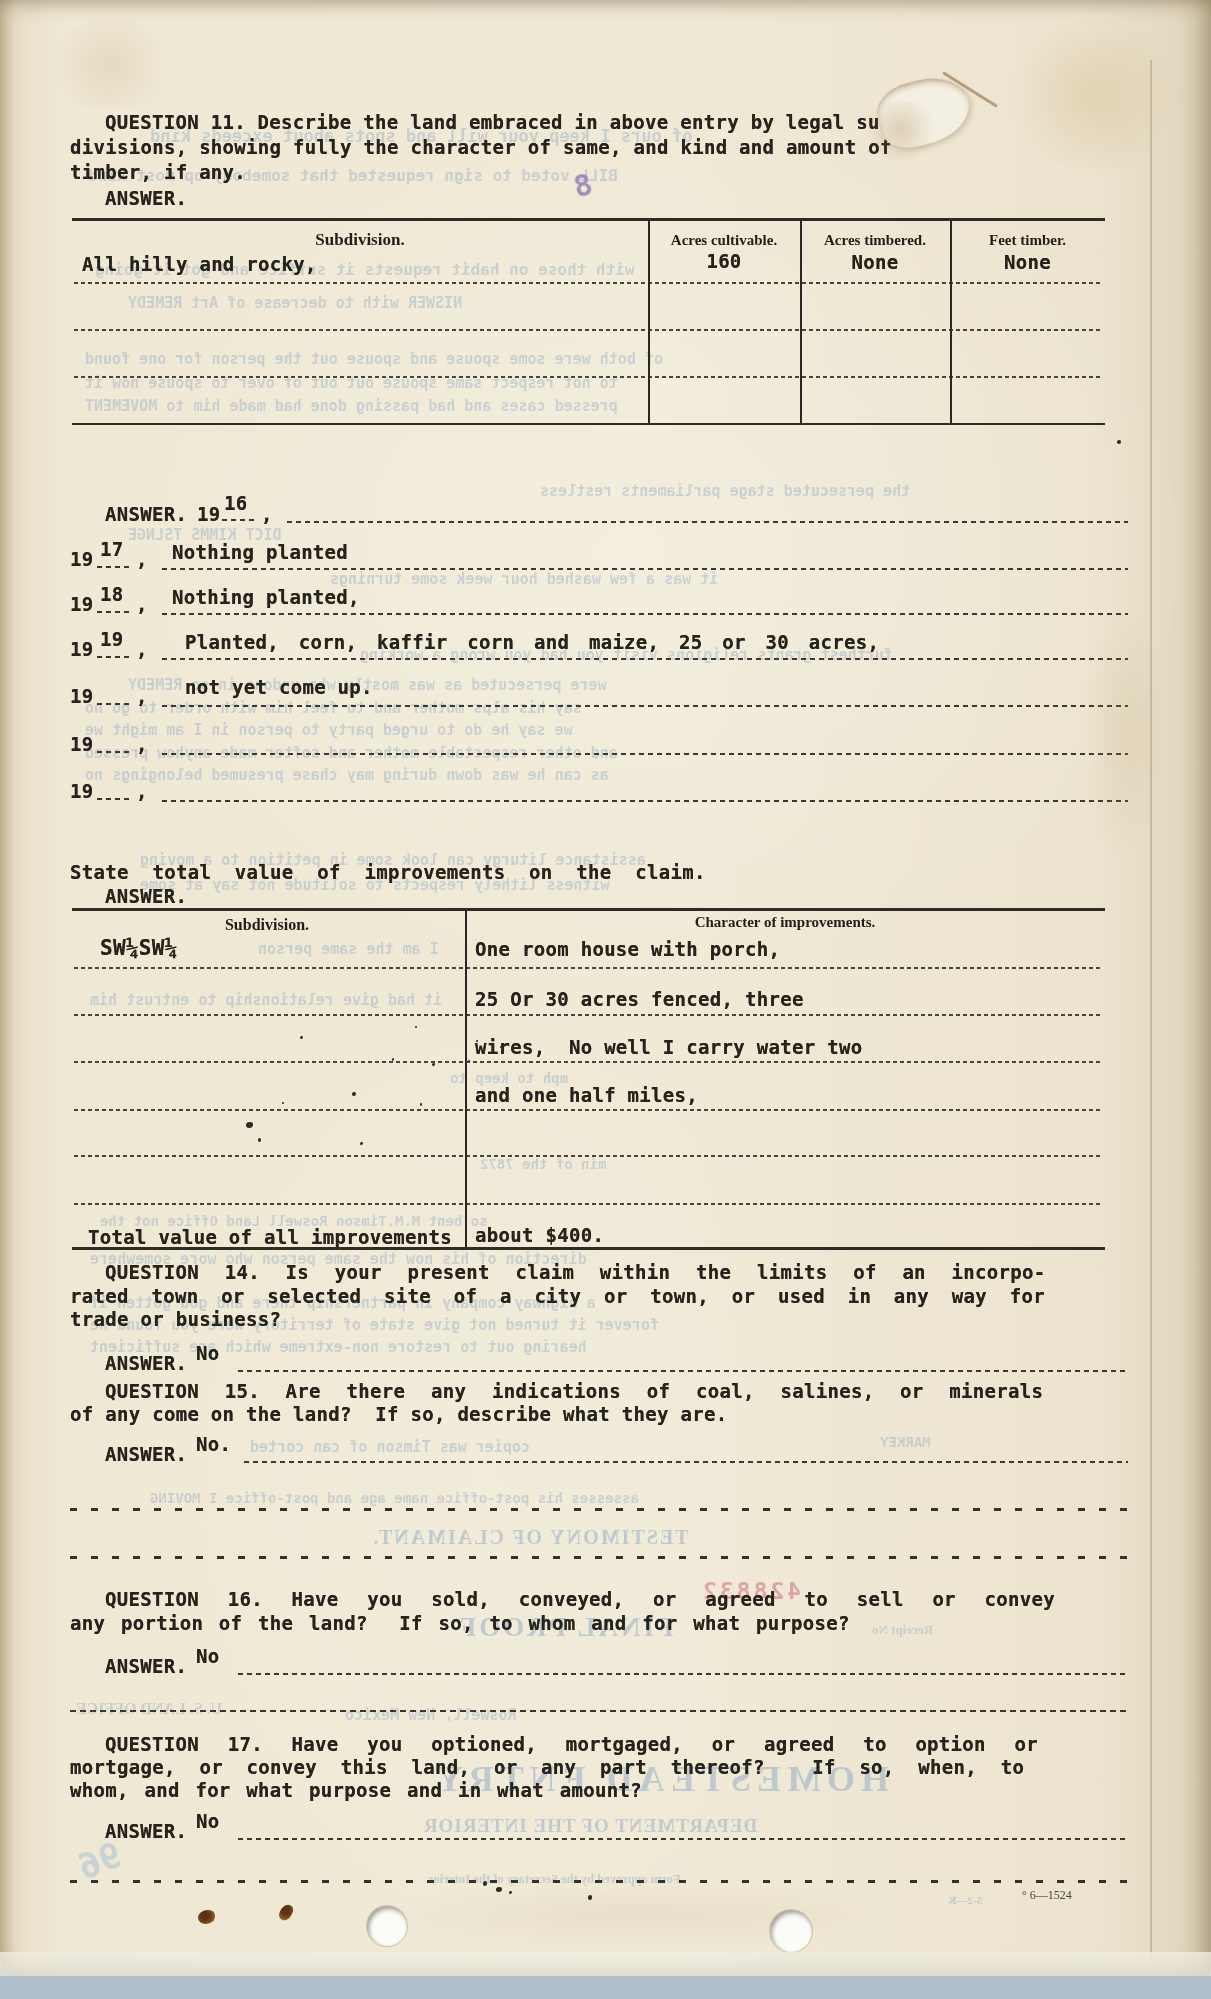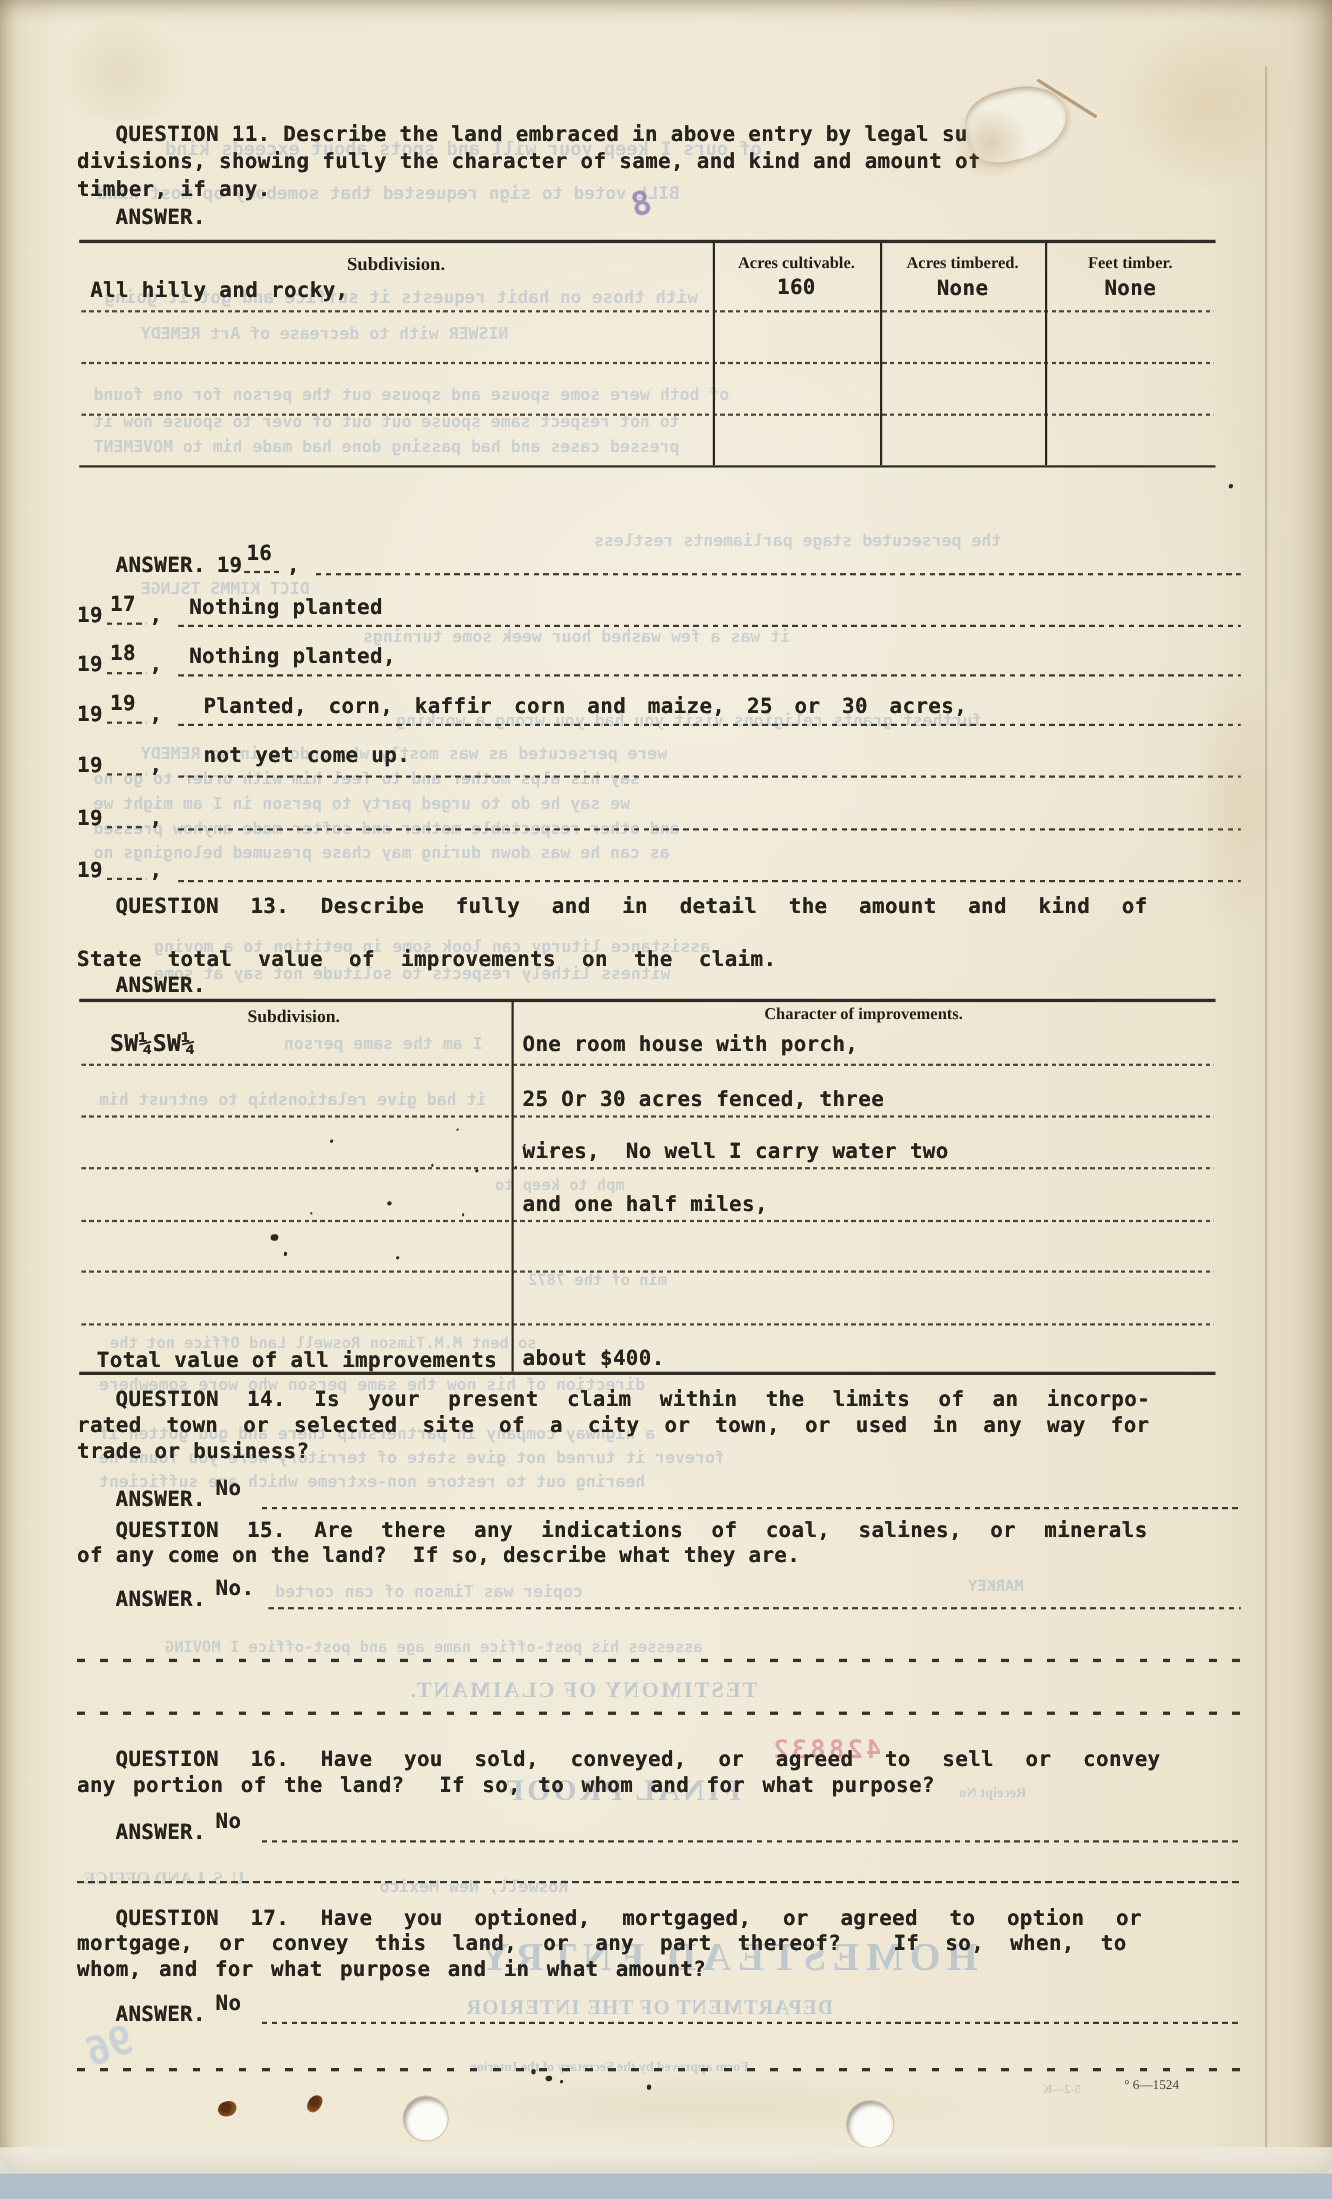--- a/index.html
+++ b/index.html
@@ -174,21 +174,20 @@
   <div class="t" style="left:70px;top:733px">19</div>
   <div class="dash" style="left:97px;top:751px;width:36px"></div>
   <div class="t" style="left:136px;top:733px">,</div>
   <div class="dash" style="left:162px;top:753px;width:966px"></div>
 
   <div class="t" style="left:70px;top:780px">19</div>
   <div class="dash" style="left:97px;top:798px;width:36px"></div>
   <div class="t" style="left:136px;top:780px">,</div>
   <div class="dash" style="left:162px;top:800px;width:966px"></div>
 
-  <div class="t ws17" style="left:105px;top:813px">QUESTION 13. Describe fully and in detail the amount and kind of</div>
   <div class="t ws12" style="left:70px;top:861px">State total value of improvements on the claim.</div>
   <div class="t" style="left:105px;top:885px">ANSWER.</div>
 
   <div class="rule" style="left:72px;top:908px;width:1033px"></div>
   <div class="hdr" style="left:72px;top:916px;width:390px;font-size:16px">Subdivision.</div>
   <div class="hdr sm" style="left:467px;top:914px;width:636px">Character of improvements.</div>
   <div class="t big" style="left:100px;top:936px">SW¼SW¼</div>
   <div class="t" style="left:475px;top:938px">One room house with porch,</div>
   <div class="t" style="left:475px;top:988px">25 Or 30 acres fenced, three</div>
   <div class="t" style="left:475px;top:1036px">wires,  No well I carry water two</div>

